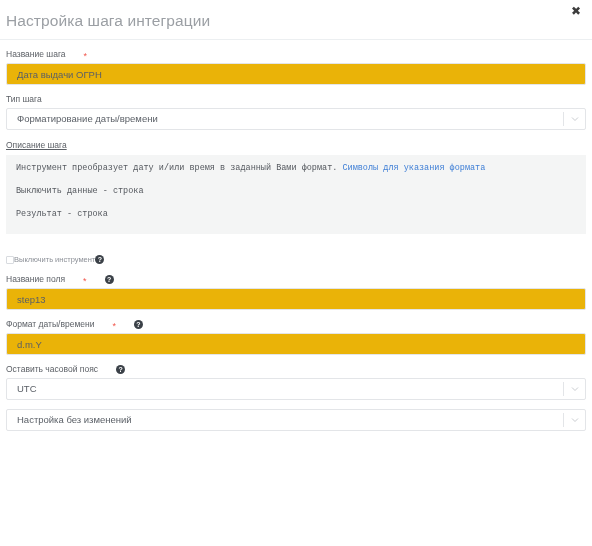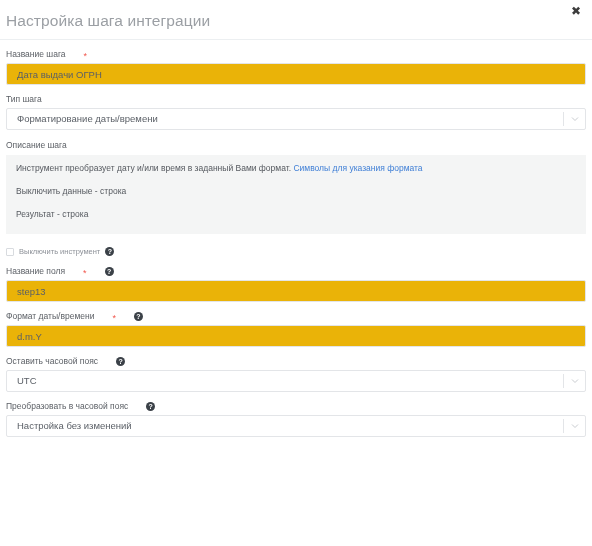--- a/index.html
+++ b/index.html
@@ -145,45 +145,46 @@
     pointer-events: none;
   }
   .select-arrow svg { display: block; }
   
   .desc-label {
     font-size: 8.5px;
     color: #5c6066;
     margin-top: 10px;
     margin-bottom: 4px;
     line-height: 11px;
+    text-decoration: underline;
   }
   .desc-panel {
     background: #f4f5f5;
     padding: 8px 10px 14px 10px;
     box-sizing: border-box;
+    font-family: Liberation Mono, monospace;
   }
   .desc-line {
     font-size: 8.5px;
     color: #55595f;
     line-height: 11px;
     margin-bottom: 12px;
     white-space: nowrap;
   }
   .desc-line:last-child { margin-bottom: 0; }
   .desc-link {
     color: #3f7fd6;
     text-decoration: none;
     cursor: pointer;
   }
   
   .checkbox-row {
     display: flex;
     align-items: center;
-    gap: 5px;
-    margin-top: 12px;
+    margin-top: 20px;
     height: 11px;
   }
   .checkbox-box {
     width: 8px;
     height: 8px;
     border: 1px solid #d8dbdf;
     border-radius: 1px;
     background: #ffffff;
     box-sizing: border-box;
     cursor: pointer;
@@ -280,24 +281,20 @@
         <div class="select-divider"></div>
         <span class="select-arrow">
           <svg width="8" height="8" viewBox="0 0 8 8">
               <path d="M1 2.5 L4 5.5 L7 2.5" stroke="#c9ccd0" stroke-width="1" fill="none"></path>
             </svg>
         </span>
       </div>
     </div>
 
     <div class="field">
-      <div class="field-label">
-        <span>Преобразовать в часовой пояс</span>
-        <span class="help-icon">?</span>
-      </div>
       <div class="select-wrap">
         <div class="select-box">Настройка без изменений</div>
         <div class="select-divider"></div>
         <span class="select-arrow">
           <svg width="8" height="8" viewBox="0 0 8 8">
               <path d="M1 2.5 L4 5.5 L7 2.5" stroke="#c9ccd0" stroke-width="1" fill="none"></path>
             </svg>
         </span>
       </div>
     </div>

